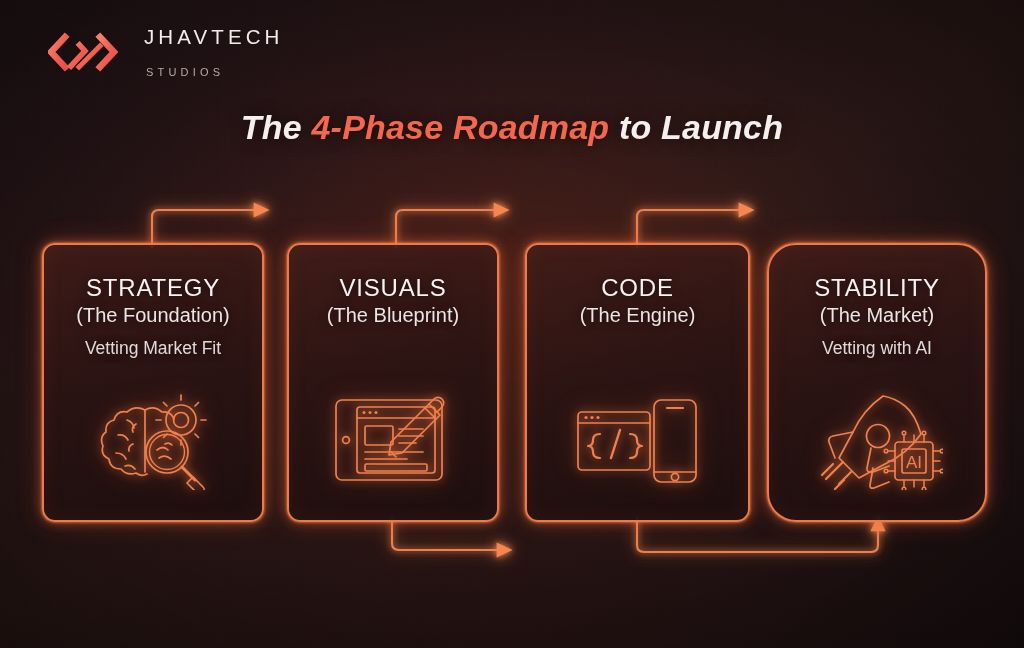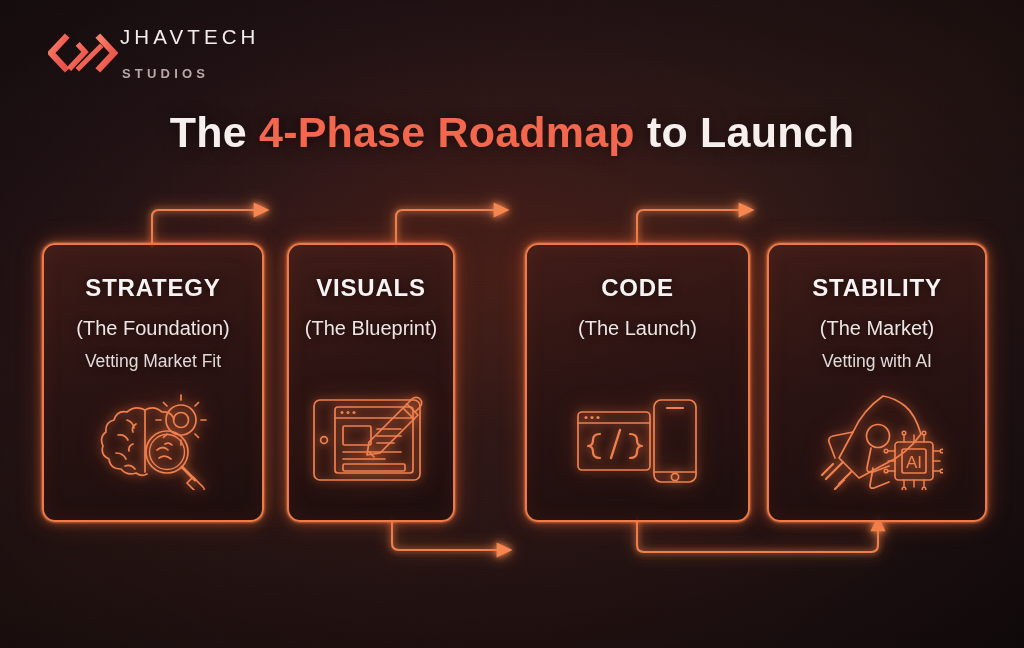--- a/index.html
+++ b/index.html
@@ -34,41 +34,42 @@
   }
   #bg-diag {
     position:absolute; inset:0;
     opacity:0.10;
     background: repeating-linear-gradient(125deg, rgba(255,255,255,0.05) 0 1px, transparent 1px 90px);
   }
 
   
   #logo {
     position:absolute; left:48px; top:26px;
-    display:flex; align-items:center; gap:2px;
+    display:flex; align-items:center; gap:26px;
     z-index:6;
   }
   #logo-mark { width:70px; height:40px; display:block; }
   #logo-text { display:flex; flex-direction:column; justify-content:center; }
   #logo-name {
     color:#f2eceb; font-size:20.5px; letter-spacing:4.1px;
     font-weight:400; line-height:1.05;
   }
   #logo-sub {
-    color:#b9a9a6; font-size:13px; letter-spacing:4.2px;
-    font-weight:700; margin-top:18px; padding-left:2px;
+    color:#b9a9a6; font-size:11px; letter-spacing:4.2px;
+    font-weight:400; margin-top:18px; padding-left:2px;
   }
 
   
   #headline {
     position:absolute; top:108px; left:0; right:0;
     text-align:center; z-index:6;
-    font-size:43px; font-weight:700; letter-spacing:0.2px;
+    font-size:34px; font-weight:700; letter-spacing:0.2px;
     color:#f5efee;
     text-shadow: 0 0 16px rgba(0,0,0,0.55);
+    font-style: italic;
   }
   #headline .accent { color:#f2674d; }
 
   
   #connectors {
     position:absolute; left:0; top:0; width:1024px; height:648px;
     z-index:3; pointer-events:none;
   }
 
   
@@ -82,32 +83,32 @@
     box-shadow:
       0 0 3px rgba(255,140,80,0.95),
       0 0 11px rgba(240,110,60,0.52),
       0 0 26px rgba(220,85,40,0.30),
       inset 0 0 22px rgba(255,120,70,0.07);
     z-index:5;
     display:flex; flex-direction:column; align-items:center;
     padding-top:31px;
   }
   #card-1 { left:42px;  width:222px; }
-  #card-2 { left:287px; width:168px; }
+  #card-2 { left:287px; width:212px; }
   #card-3 { left:525px; width:225px; }
-  #card-4 { left:767px; width:220px; }
+  #card-4 { left:767px; width:220px;border-radius:29px; }
 
   .card-title {
-    color:#f7f3f2; font-size:24px; font-weight:700;
+    color:#f7f3f2; font-size:24px; font-weight:400;
     letter-spacing:0.8px; line-height:1;
     text-shadow:0 0 10px rgba(0,0,0,0.6);
   }
   .card-subtitle {
     color:#ece5e4; font-size:20px; font-weight:400;
-    line-height:1.08; margin-top:18px;
+    line-height:1.08; margin-top:5px;
     text-shadow:0 0 9px rgba(0,0,0,0.55);
   }
   .card-desc {
     color:#e2d9d8; font-size:17.5px; font-weight:400;
     line-height:1.1; margin-top:12px; white-space:nowrap;
     text-shadow:0 0 9px rgba(0,0,0,0.55);
   }
   .card-icon {
     margin-top:auto; margin-bottom:30px;
     display:flex; align-items:center; justify-content:flex-end;
@@ -245,21 +246,21 @@
         <path d="M94,18 l11,11"></path>
         <path d="M60,62 l5,5"></path>
         <path d="M98,14 l5,-5 a5.5,5.5 0 0 1 8,8 l-5,5"></path>
       </g>
     </svg>
   </div>
 </div>
 
 <div class="card" id="card-3">
   <div class="card-title">CODE</div>
-  <div class="card-subtitle">(The Launch)</div>
+  <div class="card-subtitle">(The Engine)</div>
   <div class="card-icon">
     <svg width="128" height="100" viewBox="0 0 128 100">
       <g class="ico ico-thin">
 
         <rect x="4" y="22" width="72" height="58" rx="4"></rect>
         <path d="M4,33 l72,0"></path>
         <circle cx="12" cy="27.5" r="1.6" fill="#f0814f" stroke="none"></circle>
         <circle cx="18" cy="27.5" r="1.6" fill="#f0814f" stroke="none"></circle>
         <circle cx="24" cy="27.5" r="1.6" fill="#f0814f" stroke="none"></circle>
 

